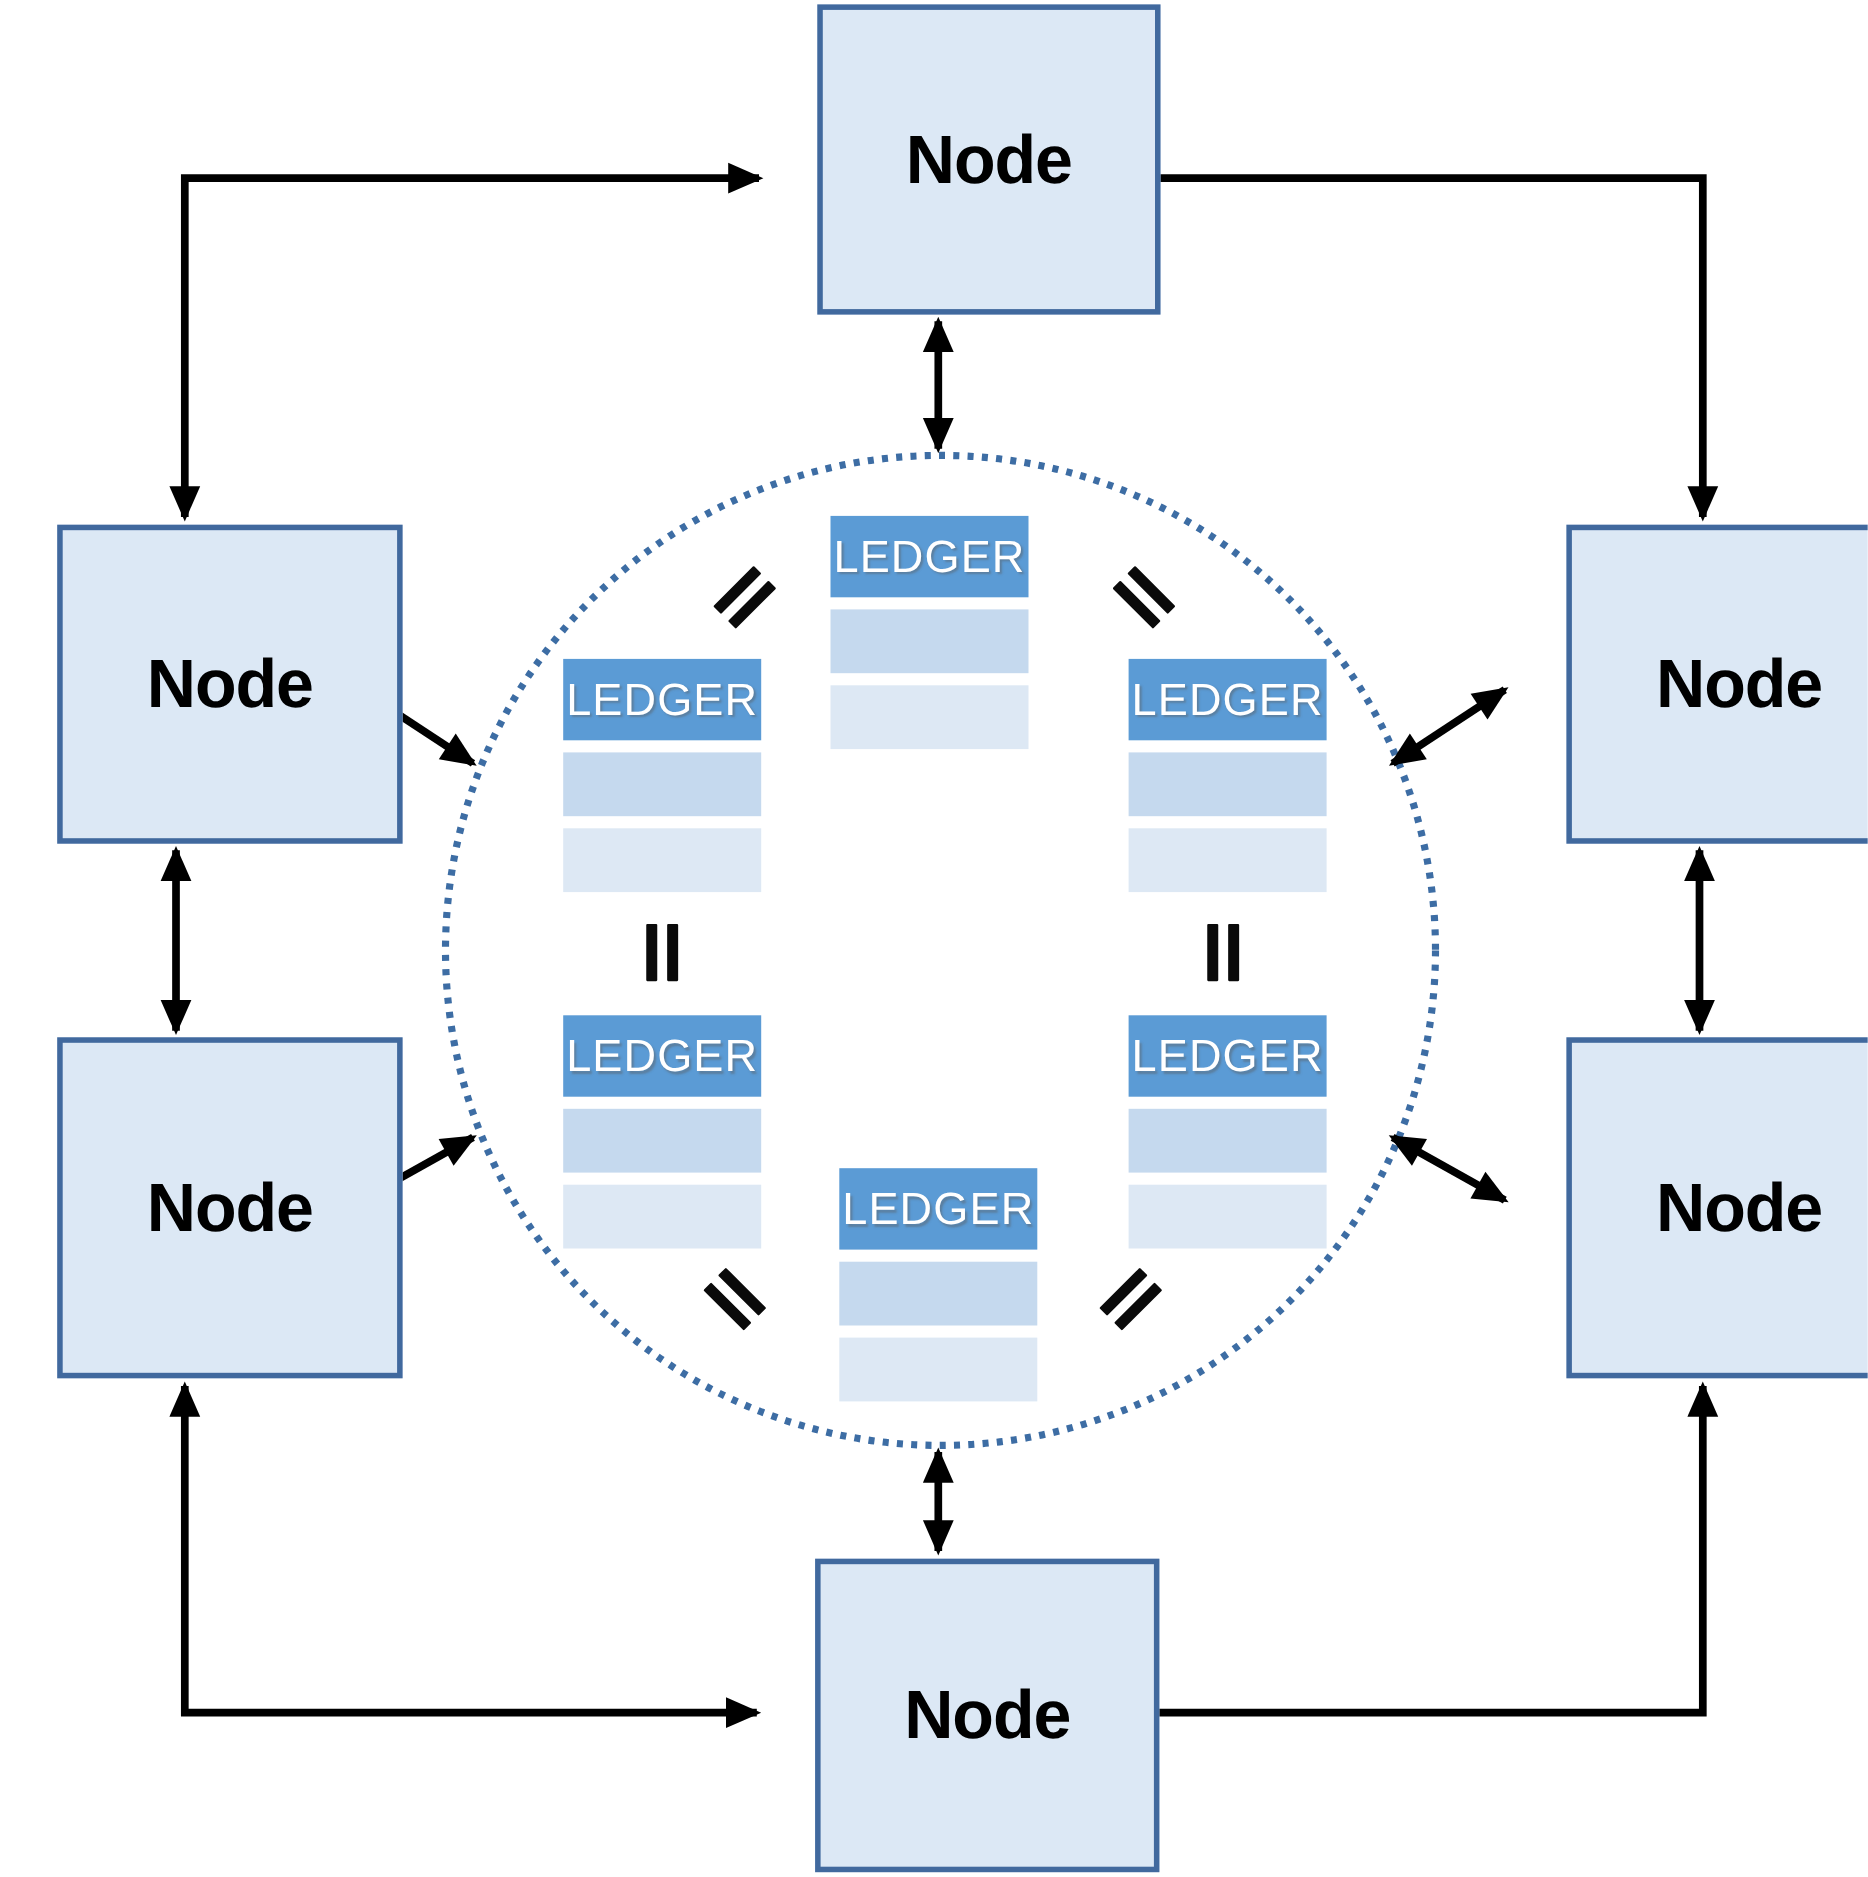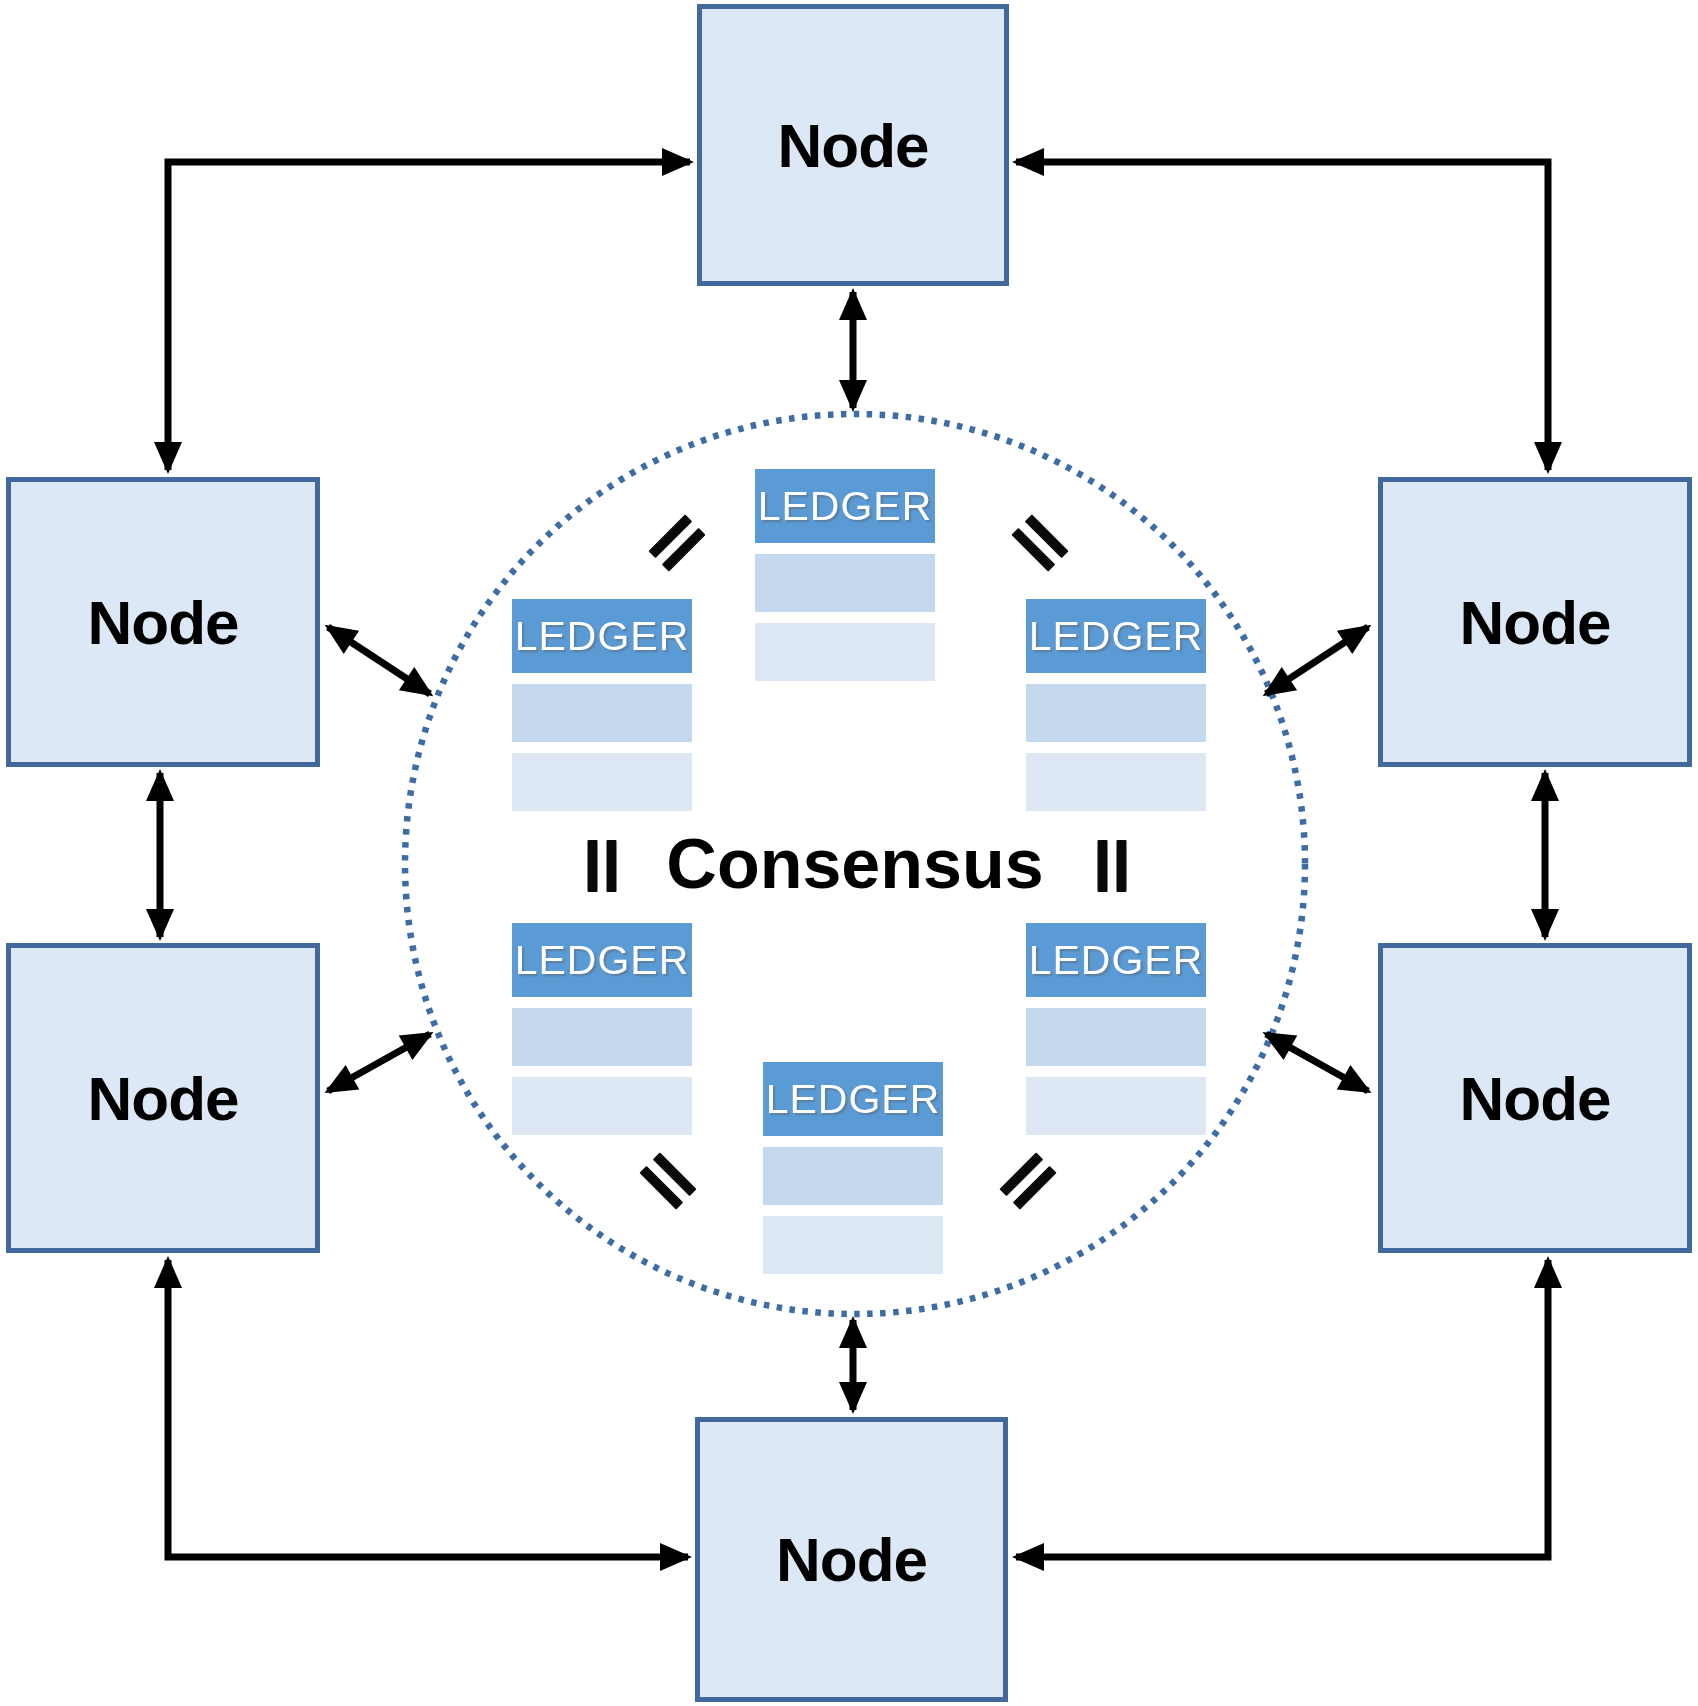--- a/index.html
+++ b/index.html
@@ -11,21 +11,21 @@
     overflow:hidden;
   }
   svg.overlay { position:absolute; left:0; top:0; width:1698px; height:1706px; z-index:1; }
 
   
   .node {
     position:absolute; z-index:2;
     background:var(--node-fill,#dce8f5);
     border:5px solid var(--node-border,#41699e);
     box-sizing:border-box;
-    display:flex; align-items:center; justify-content:center;
+    display:flex; align-items:center; justify-content:center;margin-left:46px;
   }
   .node .node-label {
     font-size:62px; font-weight:bold; color:#000; letter-spacing:-1px;
   }
   #node-top         { left:697px;  top:4px;    width:312px; height:282px; }
   #node-upper-left  { left:6px;    top:477px;  width:314px; height:290px; }
   #node-upper-right { left:1378px; top:477px;  width:314px; height:290px; }
   #node-lower-left  { left:6px;    top:943px;  width:314px; height:310px; }
   #node-lower-right { left:1378px; top:943px;  width:314px; height:310px; }
   #node-bottom      { left:695px;  top:1417px; width:313px; height:285px; }
@@ -146,21 +146,20 @@
     <div class="ledger-header">LEDGER</div>
     <div class="ledger-row r1"></div>
     <div class="ledger-row r2"></div>
   </div>
   <div class="ledger" id="ledger-bottom">
     <div class="ledger-header">LEDGER</div>
     <div class="ledger-row r1"></div>
     <div class="ledger-row r2"></div>
   </div>
 
-  <div class="consensus-label">Consensus</div>
 
   <div class="eq" id="eq-top-left">
     <div class="bar"></div>
     <div class="bar"></div>
   </div>
   <div class="eq" id="eq-top-right">
     <div class="bar"></div>
     <div class="bar"></div>
   </div>
   <div class="eq" id="eq-mid-left">

